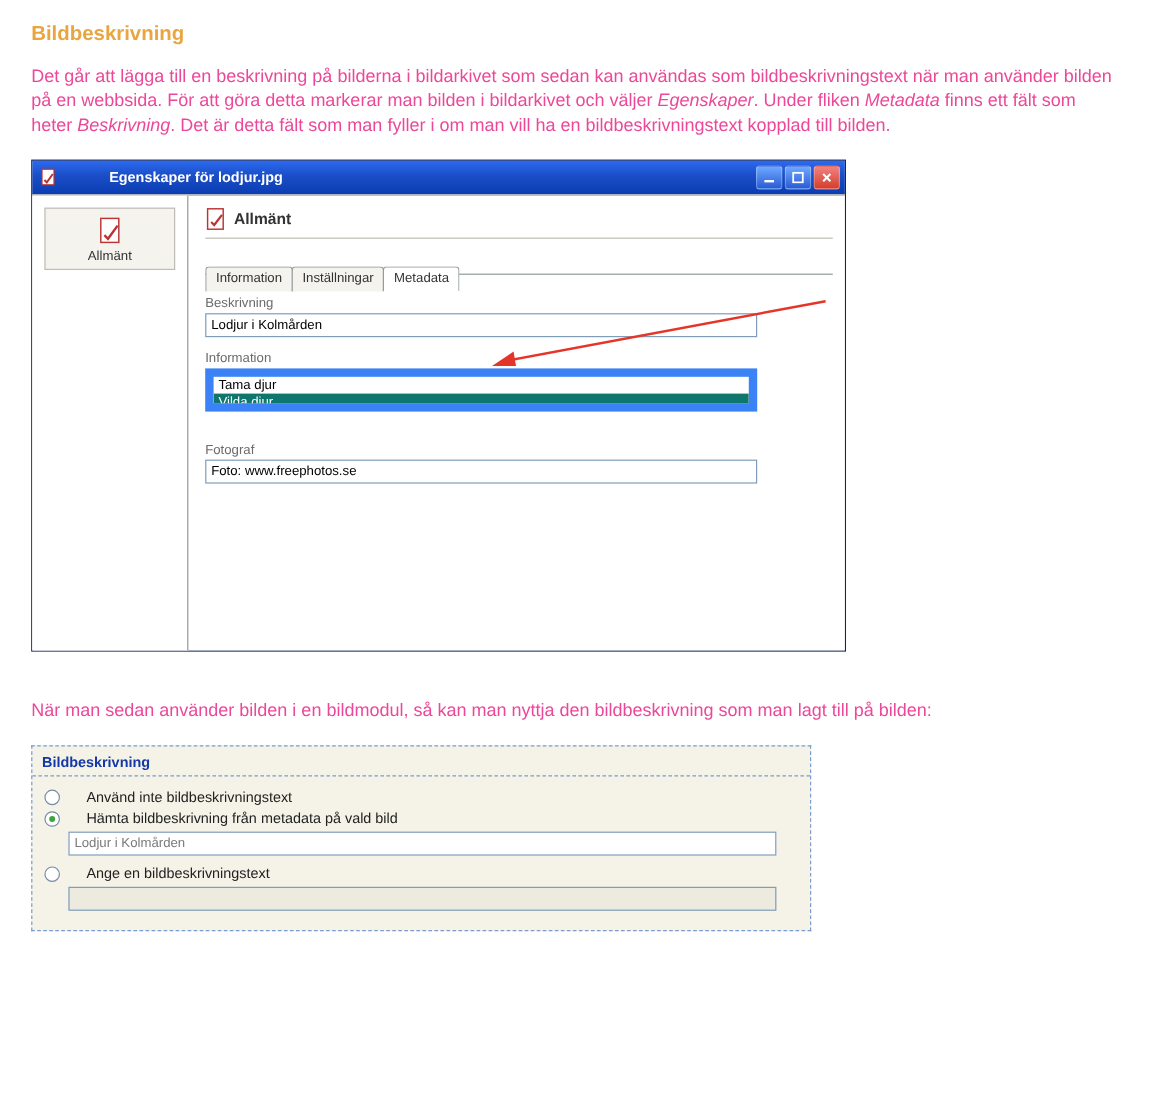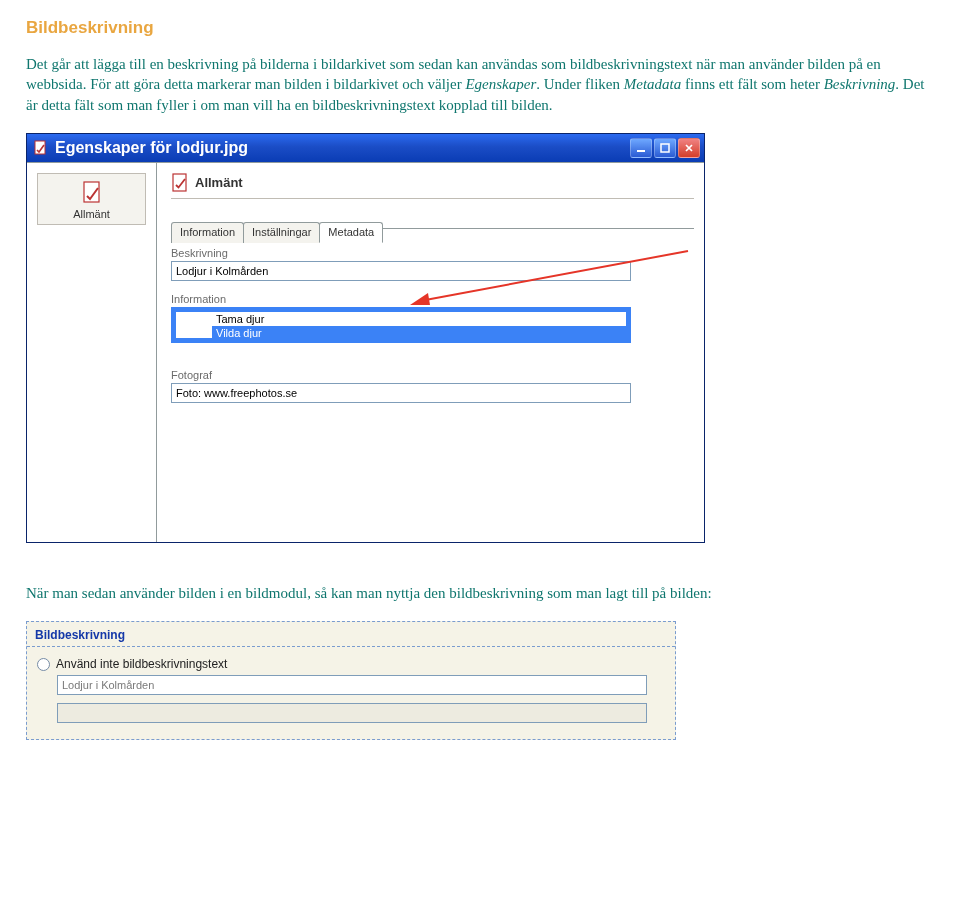--- a/index.html
+++ b/index.html
@@ -12,24 +12,23 @@
     background: #fff;
     width: 960px;
   }
   .doc-heading {
     color: #E9A640;
     font-weight: bold;
     font-size: 17px;
     margin-bottom: 16px;
   }
   .doc-paragraph {
-    color: #0f766e;
+    color: #ec4899;
     line-height: 1.35;
     margin-bottom: 18px;
-    font-family: Liberation Serif, serif;
   }
   .italic { font-style: italic; }
 
   
   .win {
     width: 679px;
     border: 1px solid #0A246A;
     font-family: Tahoma, Arial, sans-serif;
     font-size: 12px;
     background: #ECE9D8;
@@ -42,21 +41,21 @@
     align-items: center;
     padding: 0 4px 0 6px;
     color: #fff;
     font-weight: bold;
   }
   .titlebar .app-ico {
     width: 16px; height: 16px;
     margin-right: 6px;
     display: flex; align-items:center; justify-content:center;
   }
-  .titlebar .title-text { flex: 1; font-size: 16px; }
+  .titlebar .title-text { flex: 1; font-size: 12px; margin-left: 36px; }
   .winbtns { display: flex; gap: 2px; }
   .winbtn {
     width: 22px; height: 20px;
     border-radius: 3px;
     border: 1px solid #fff4;
     display:flex; align-items:center; justify-content:center;
     color:#fff; font-weight:bold; font-size:12px;
   }
   .winbtn.min, .winbtn.max {
     background: linear-gradient(to bottom,#6ea8ff,#2a5bd4);
@@ -142,28 +141,27 @@
     height:20px;
     border:1px solid #7F9DB9;
     background:#fff;
     font-size:11px;
     padding:2px 4px;
     font-family: Tahoma, Arial, sans-serif;
   }
   .listbox {
     width:460px;
     height:36px;
-    border:5px solid #3b82f6;
+    border:7px solid #3b82f6;
     background:#fff;
     font-size:11px;
     overflow:hidden;
-    padding-left:36px;
   }
   .listbox .row { padding:1px 4px; }
-  .listbox .row.sel { background:#3b82f6; color:#fff; }
+  .listbox .row.sel { background:#0f766e; color:#fff; }
 
   
   .fieldset2 {
     width: 650px;
     border:1px dashed #7a9ccf;
     background:#F5F3E7;
     padding:0 0 10px 0;
     font-family: Tahoma, Arial, sans-serif;
     font-size:12px;
   }
@@ -171,21 +169,21 @@
     color:#1438A8;
     font-weight:bold;
     font-size:12px;
     padding:6px 8px 2px 8px;
   }
   .fs-sep {
     border-top:1px dashed #7a9ccf;
     margin:2px 0 8px 0;
   }
   .radio-row {
-    display:flex; align-items:center; gap:6px;
+    display:flex; align-items:center; gap:22px;
     padding:2px 10px;
     color:#222;
   }
   .radio {
     width:13px;height:13px;border:1px solid #768ca6;border-radius:50%;
     background:#fff; display:inline-flex;align-items:center;justify-content:center;
     flex:0 0 13px;
   }
   .radio.sel::after{
     content:""; width:5px;height:5px;border-radius:50%;
@@ -305,16 +303,24 @@
 
 <div class="fieldset2">
   <div class="fs-legend">Bildbeskrivning</div>
   <div class="fs-sep"></div>
 
   <div class="radio-row">
     <span class="radio"></span>
     <span>Använd inte bildbeskrivningstext</span>
   </div>
 
+  <div class="radio-row">
+    <span class="radio sel"></span>
+    <span>Hämta bildbeskrivning från metadata på vald bild</span>
+  </div>
   <input class="assoc-input" type="text" value="Lodjur i Kolmården" style="">
 
+  <div class="radio-row">
+    <span class="radio"></span>
+    <span>Ange en bildbeskrivningstext</span>
+  </div>
   <input class="assoc-input disabled" type="text" value="" style="">
 </div>
 
 </body></html>

